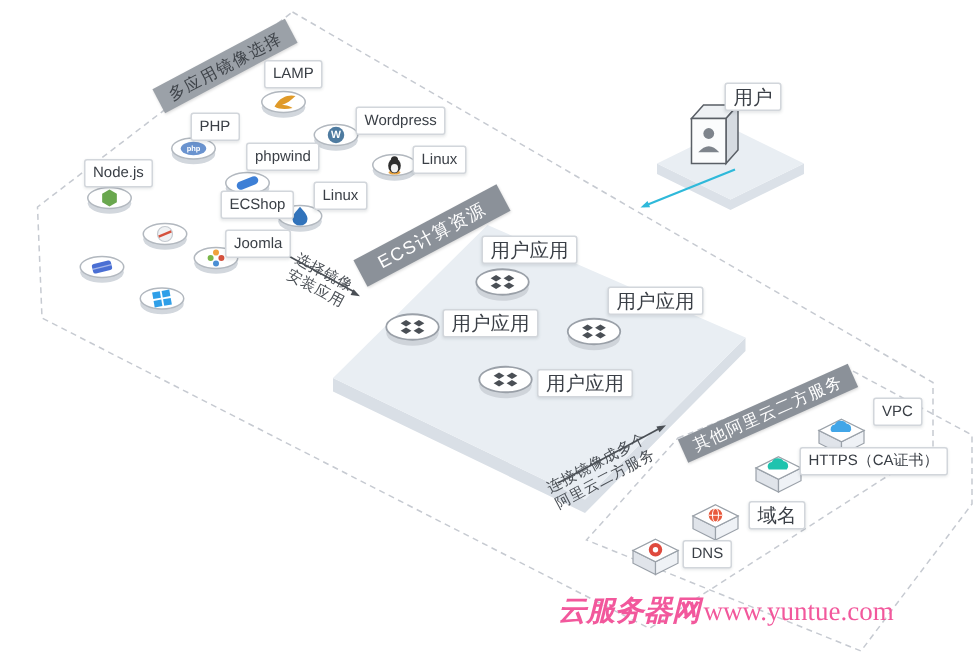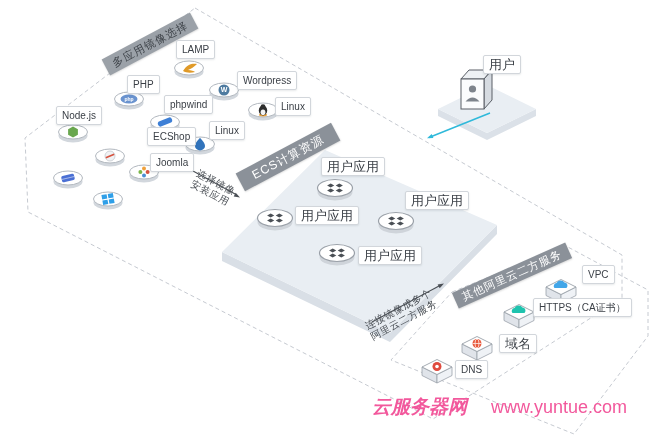--- a/index.html
+++ b/index.html
@@ -11,22 +11,22 @@
        font-size:10px;color:#3a3f46;white-space:nowrap;z-index:5;}
   .lbl.cn{font-size:13px;}
   .banner{position:absolute;display:flex;align-items:center;justify-content:center;
           background:#8b9199;color:#ffffff;font-size:12px;letter-spacing:1px;
           white-space:nowrap;z-index:4;box-shadow:0 1px 2px rgba(0,0,0,.15);}
   .banner.light{background:#9ba1a8;color:#3f444a;font-size:11px;}
   .arrowtext{position:absolute;font-size:10px;line-height:11.5px;color:#4a4f55;
              text-align:center;white-space:nowrap;z-index:4;letter-spacing:0.5px;}
   #watermark{position:absolute;left:372px;top:394px;z-index:6;color:#f2589c;white-space:nowrap;}
   #watermark .site{font-family:"DejaVu Serif",serif;font-style:italic;font-weight:bold;
-                   font-size:19px;margin-right:24px;}
-  #watermark .url{font-family:Liberation Sans, sans-serif;font-size:18px;}
+                   font-size:19px;margin-right:2px;}
+  #watermark .url{font-family:Liberation Serif, serif;font-size:18px;}
 </style>
 </head>
 <body>
 
 <div id="stage">
 
   <svg id="scene" width="650" height="437" viewBox="0 0 650 437">
     <defs>
       <g id="disc">
         <ellipse cx="0" cy="3.5" rx="14.5" ry="7" fill="#d2d7dd"></ellipse>

